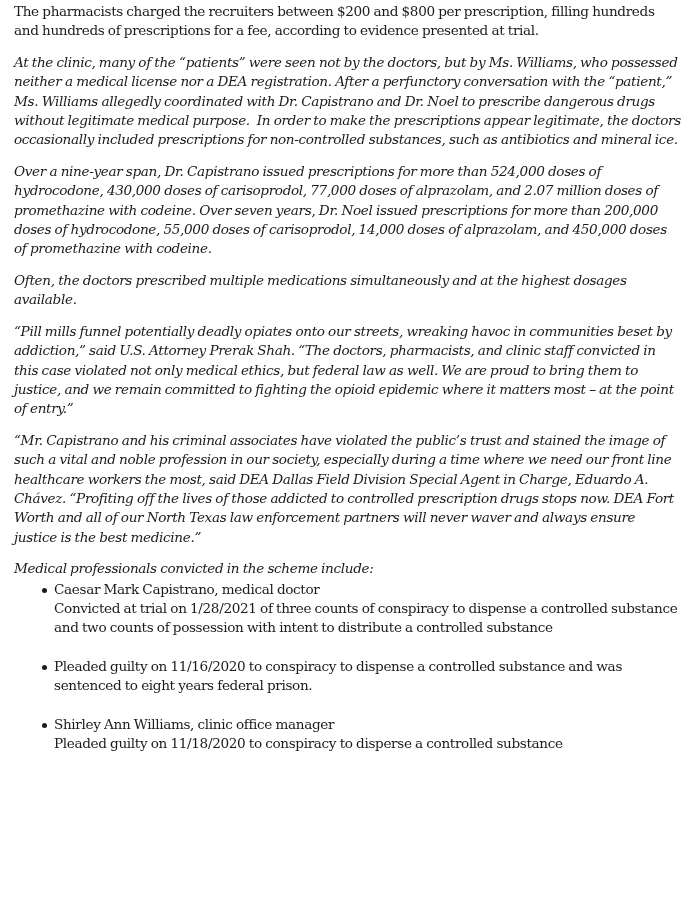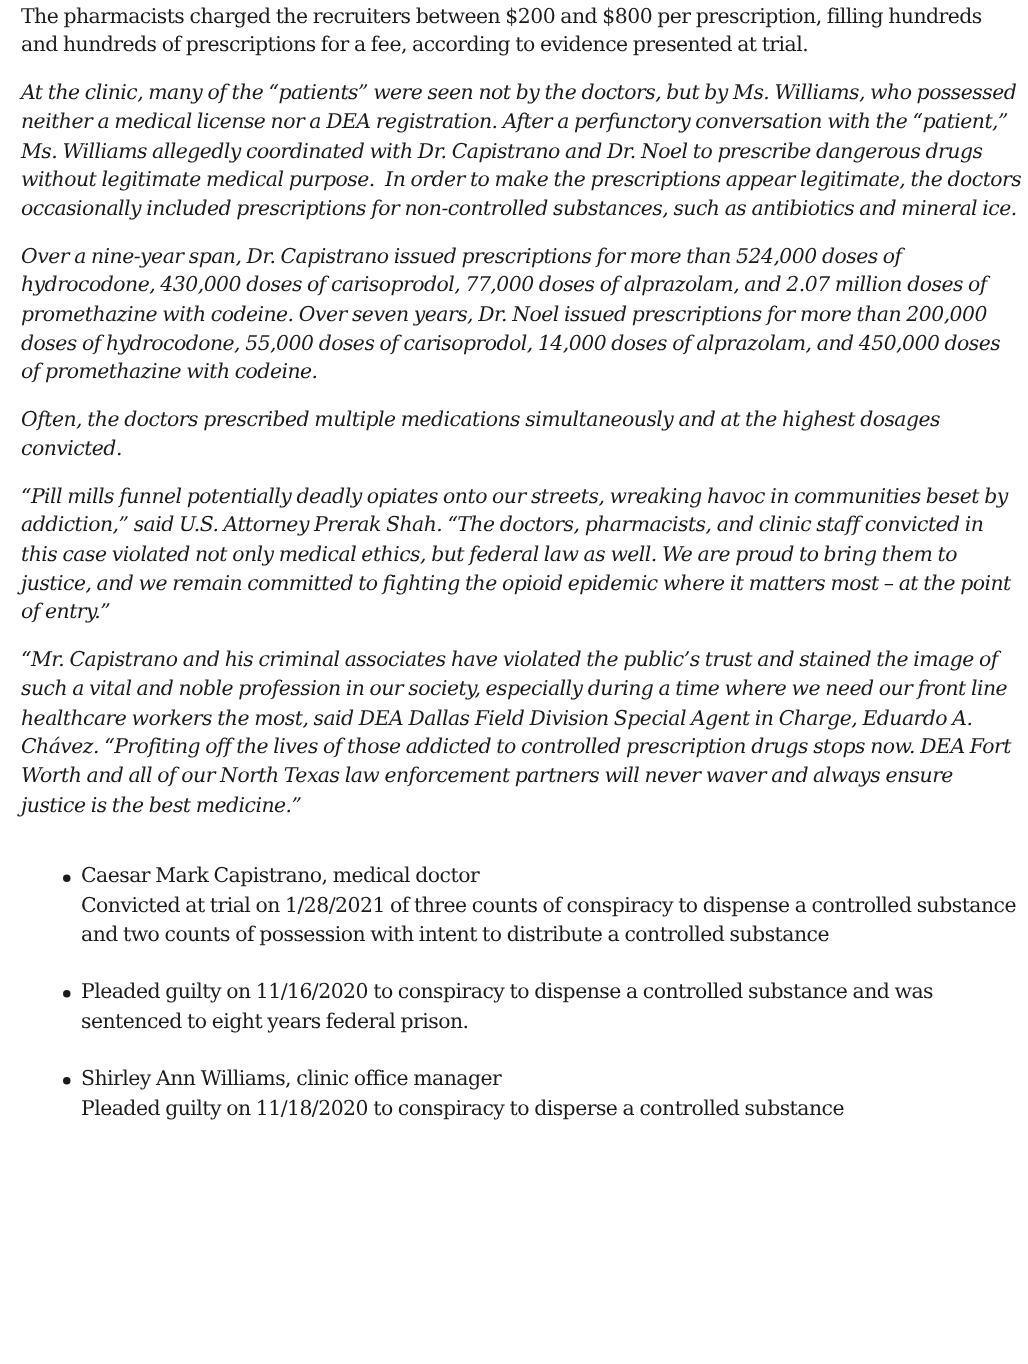--- a/index.html
+++ b/index.html
@@ -42,36 +42,37 @@
     content: "";
     position: absolute;
     left: -12px;
     top: 8px;
     width: 5px;
     height: 5px;
     border-radius: 50%;
     background: #1b1b1b;
   }
   .li-title, .li-detail { display: block; }
-  .list1 { margin-top: 28px; }
+  .list1 { margin-top: 1px; }
   .list1 li + li { margin-top: 19px; }
   .staff-intro { margin-top: 37px; }
   .list2 { margin-top: 19px; }
 </style>
 </head>
 <body>
 
 <div class="article">
   <p class="p1">The pharmacists charged the recruiters between $200 and $800 per prescription, filling hundreds and hundreds of prescriptions for a fee, according to evidence presented at trial.</p>
   <p class="gap">At the clinic, many of the “patients” were seen not by the doctors, but by Ms. Williams, who possessed neither a medical license nor a DEA registration. After a perfunctory conversation with the “patient,” Ms. Williams allegedly coordinated with Dr. Capistrano and Dr. Noel to prescribe dangerous drugs without legitimate medical purpose.&nbsp; In order to make the prescriptions appear legitimate, the doctors occasionally included prescriptions for non-controlled substances, such as antibiotics and mineral ice.</p>
   <p class="gap">Over a nine-year span, Dr. Capistrano issued prescriptions for more than 524,000 doses of hydrocodone, 430,000 doses of carisoprodol, 77,000 doses of alprazolam, and 2.07 million doses of promethazine with codeine. Over seven years, Dr. Noel issued prescriptions for more than 200,000 doses of hydrocodone, 55,000 doses of carisoprodol, 14,000 doses of alprazolam, and 450,000 doses of promethazine with codeine.</p>
-  <p class="gap">Often, the doctors prescribed multiple medications simultaneously and at the highest dosages convicted.</p>
+  <p class="gap">Often, the doctors prescribed multiple medications simultaneously and at the highest dosages available.</p>
   <p class="gap">“Pill mills funnel potentially deadly opiates onto our streets, wreaking havoc in communities beset by addiction,” said U.S. Attorney Prerak Shah. “The doctors, pharmacists, and clinic staff convicted in this case violated not only medical ethics, but federal law as well. We are proud to bring them to justice, and we remain committed to fighting the opioid epidemic where it matters most – at the point of entry.”</p>
   <p class="gap">“Mr. Capistrano and his criminal associates have violated the public’s trust and stained the image of such a vital and noble profession in our society, especially during a time where we need our front line healthcare workers the most, said DEA Dallas Field Division Special Agent in Charge, Eduardo A. Chávez. “Profiting off the lives of those addicted to controlled prescription drugs stops now. DEA Fort Worth and all of our North Texas law enforcement partners will never waver and always ensure justice is the best medicine.”</p>
 
+  <p class="gap">Medical professionals convicted in the scheme include:</p>
   <ul class="list1">
     <li>
       <span class="li-title">Caesar Mark Capistrano, medical doctor</span>
       <span class="li-detail">Convicted at trial on 1/28/2021 of three counts of conspiracy to dispense a controlled substance and two counts of possession with intent to distribute a controlled substance</span>
     </li>
     <li>
       <span class="li-detail">Pleaded guilty on 11/16/2020 to conspiracy to dispense a controlled substance and was sentenced to eight years federal prison.</span>
     </li>
   </ul>
 

